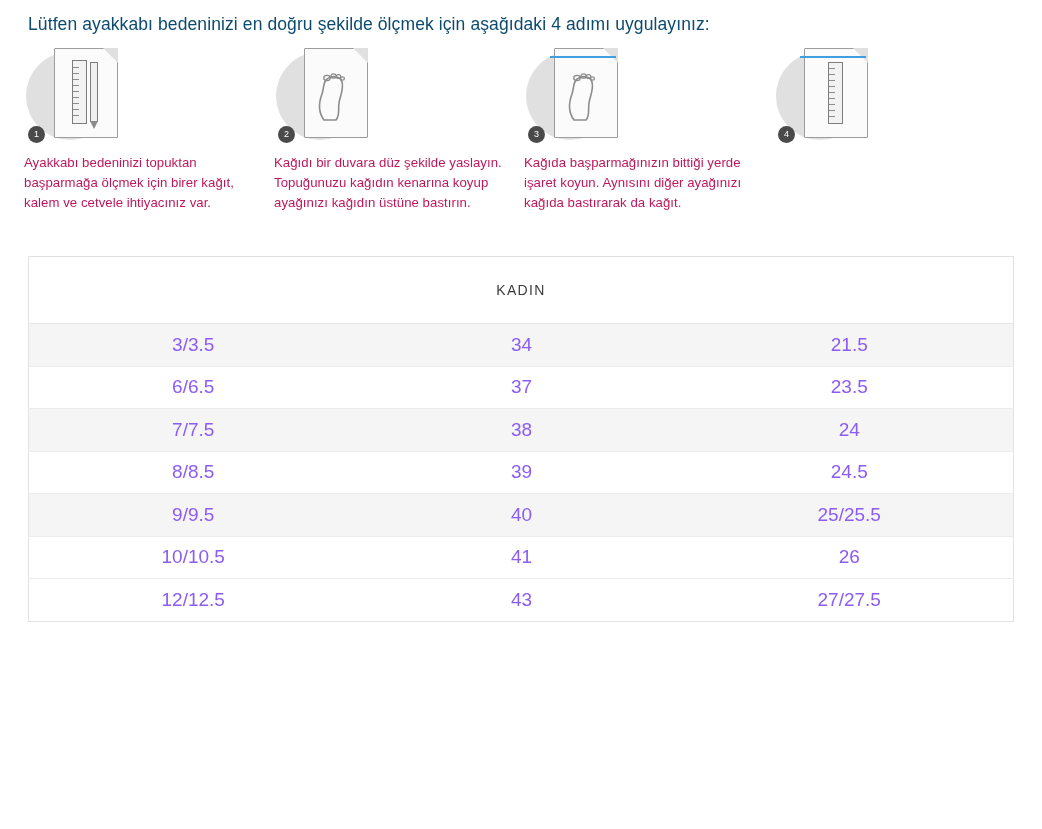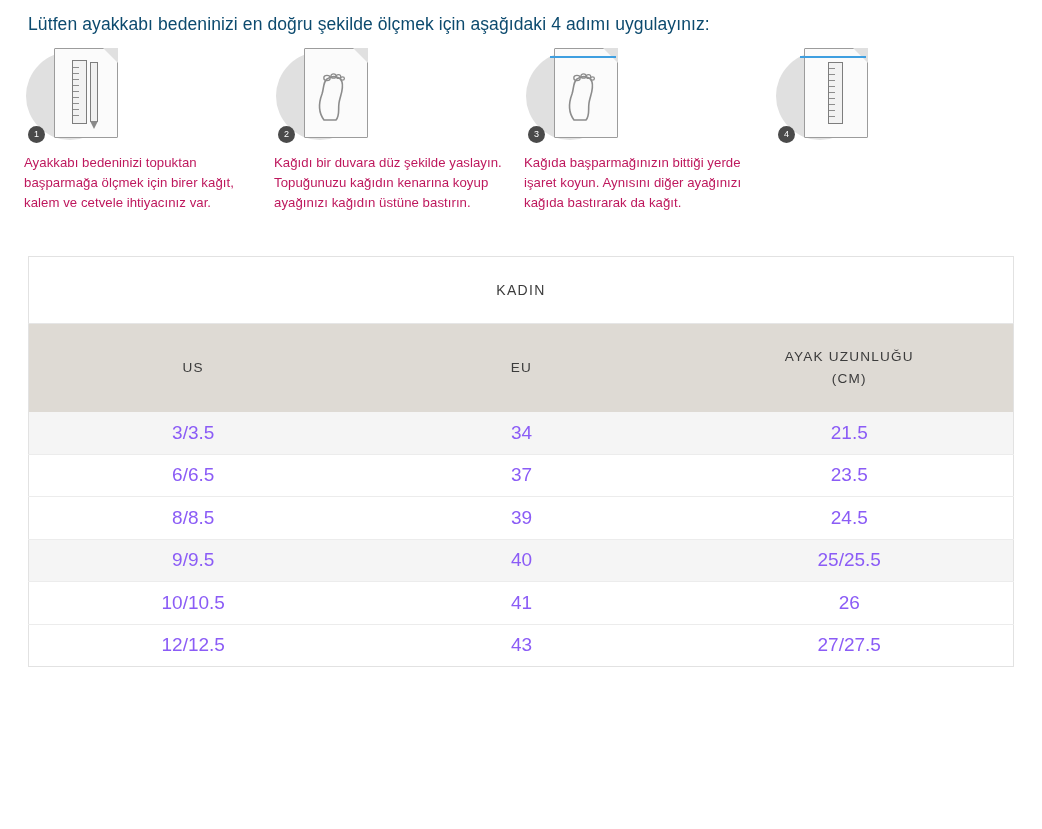--- a/index.html
+++ b/index.html
@@ -289,39 +289,36 @@
   <table class="size-table">
     <colgroup>
       <col style="width:33.4%">
       <col style="width:33.3%">
       <col style="width:33.3%">
     </colgroup>
     <tbody>
       <tr class="table-title">
         <td colspan="3">KADIN</td>
       </tr>
-      <tr class="head-row">
-        <th>US</th>
-        <th>EU</th>
-        <th>
-          <span>AYAK UZUNLUĞU</span><br>
-          <span>(CM)</span>
-        </th>
-      </tr>
 
       <tr class="body-row odd">
         <td>3/3.5</td>
         <td>34</td>
         <td>21.5</td>
       </tr>
       <tr class="body-row even">
         <td>6/6.5</td>
         <td>37</td>
         <td>23.5</td>
       </tr>
+      <tr class="body-row odd">
+        <td>7/7.5</td>
+        <td>38</td>
+        <td>24</td>
+      </tr>
       <tr class="body-row even">
         <td>8/8.5</td>
         <td>39</td>
         <td>24.5</td>
       </tr>
       <tr class="body-row odd">
         <td>9/9.5</td>
         <td>40</td>
         <td>25/25.5</td>
       </tr>

